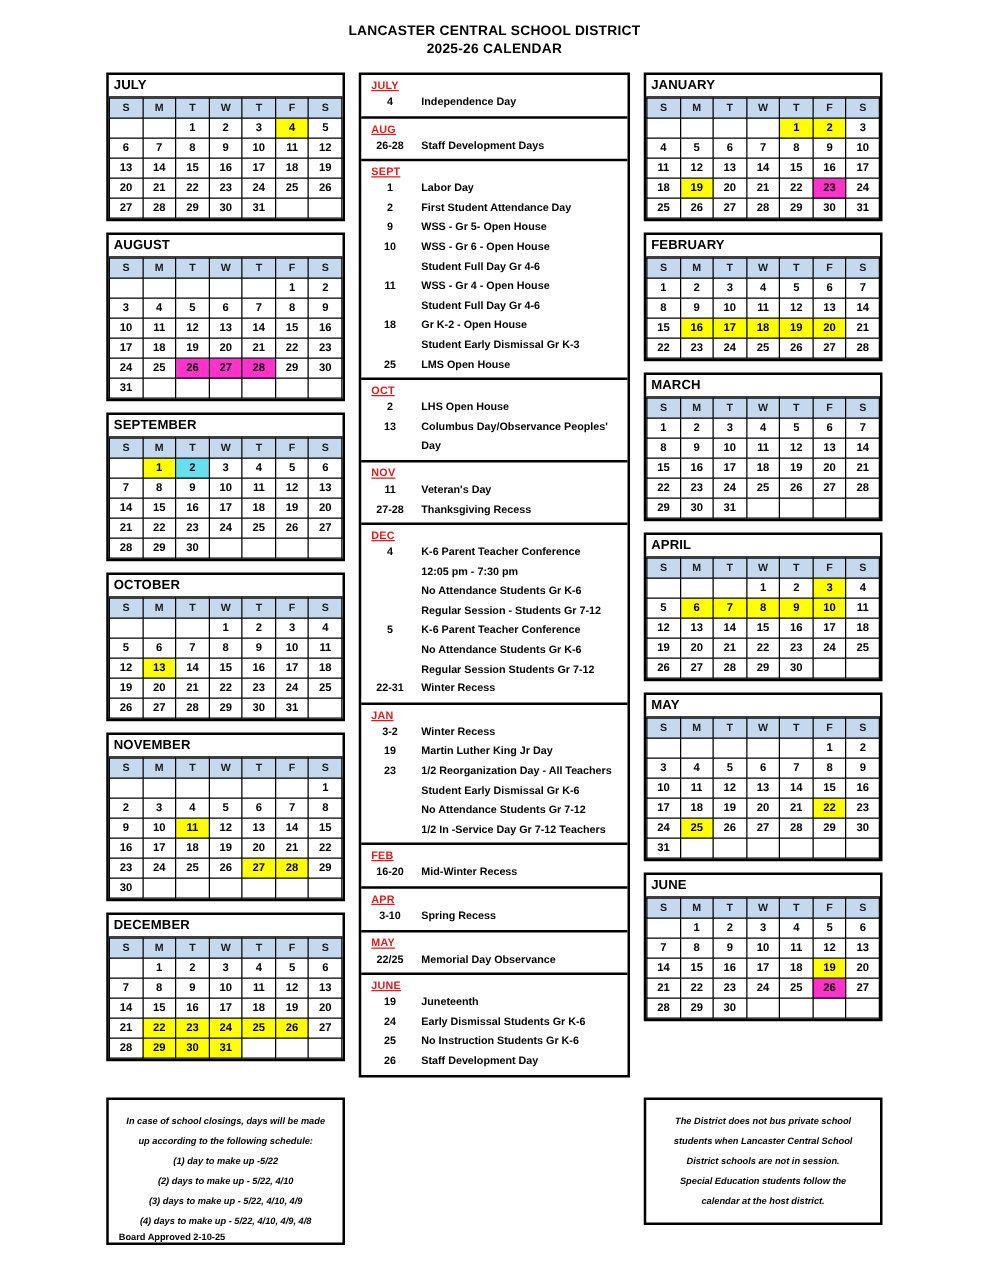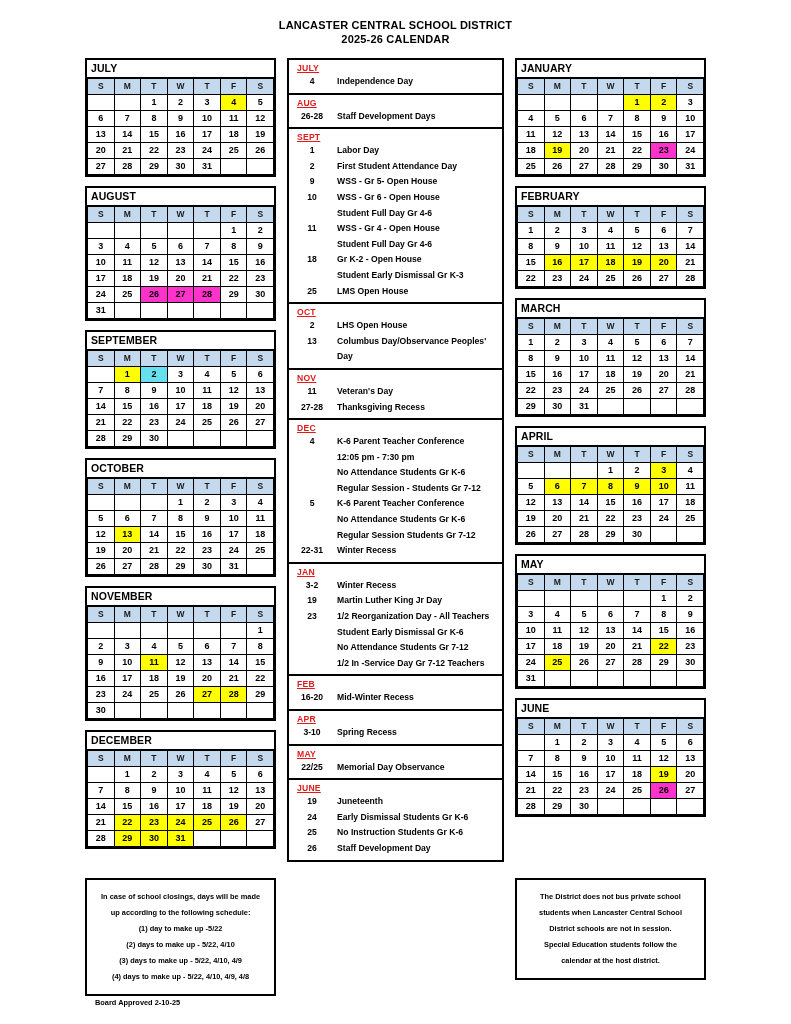--- a/index.html
+++ b/index.html
@@ -132,41 +132,42 @@
 
   
   .footer {
     display: flex;
     justify-content: center;
     gap: 11px;
     padding: 0 85px;
     box-sizing: border-box;
     margin-top: 16px;
     align-items: flex-start;
+    font-style: italic;
   }
   .note {
     border: 2px solid #000;
     box-sizing: border-box;
     padding: 9px 6px;
     text-align: center;
   }
   .note-left  { width: 192px; }
   .note-spacer { width: 218px; border: none; }
   .note-right { width: 192px; }
   .note-line {
     font-size: 7.4px;
     font-weight: bold;
     line-height: 16px;
   }
   .note-line.bold-head { font-weight: bold; }
 
   .approved {
     position: absolute;
     left: 95px;
-    bottom: 17px;
+    bottom: 30px;
     font-size: 7.4px;
     font-weight: bold;
   }
 </style>
 </head>
 <body>
 
 <div class="page">
 
   <div class="title-block">

